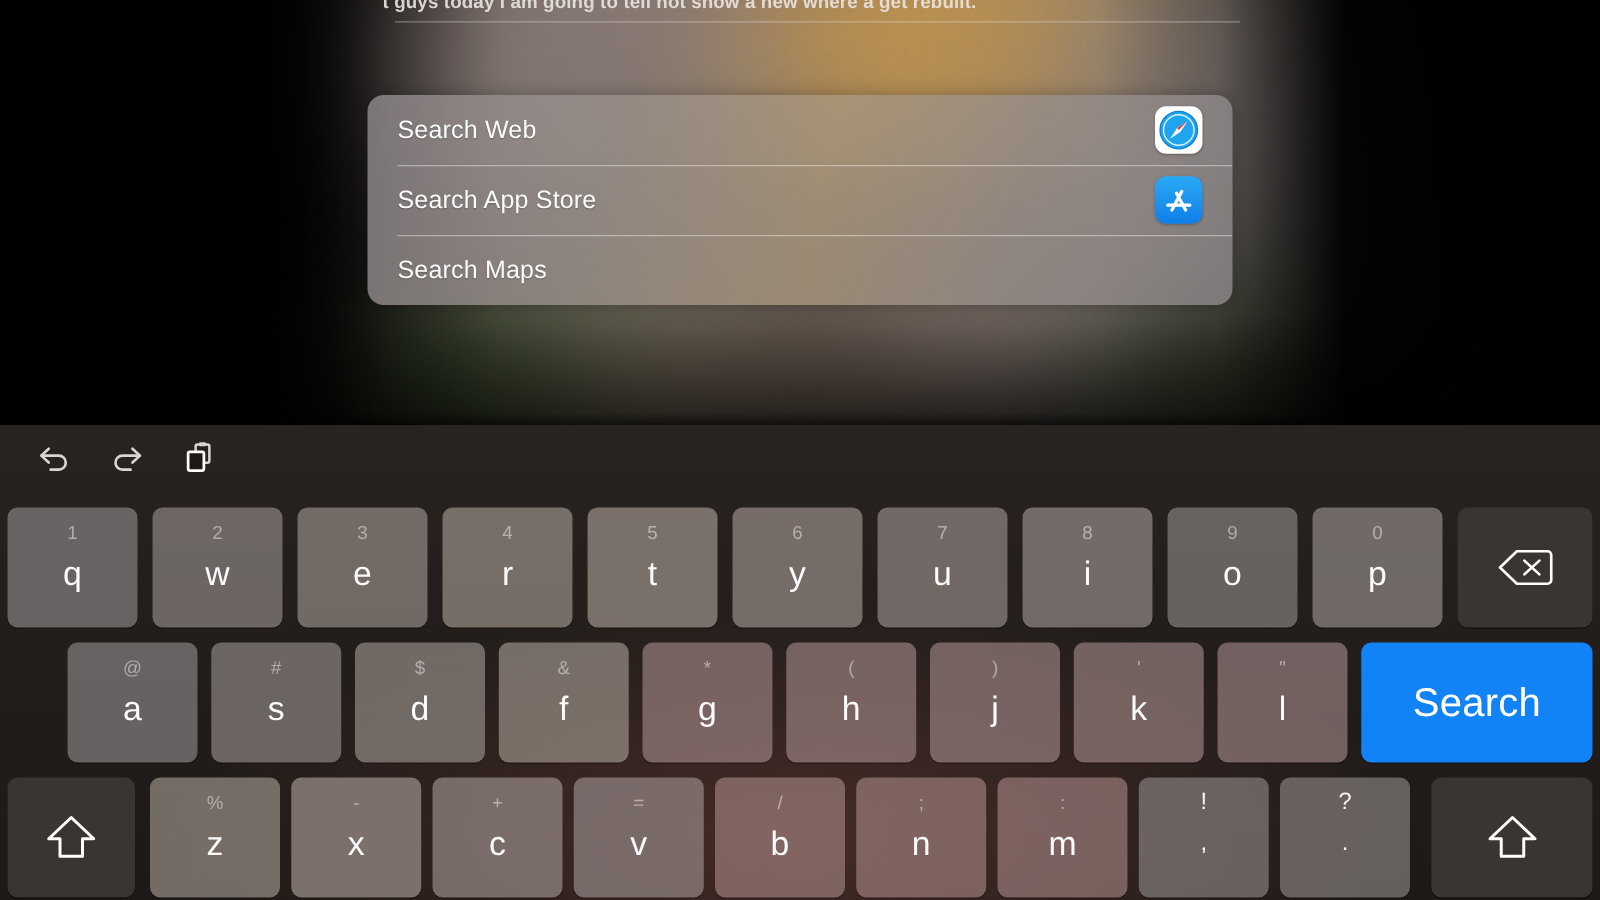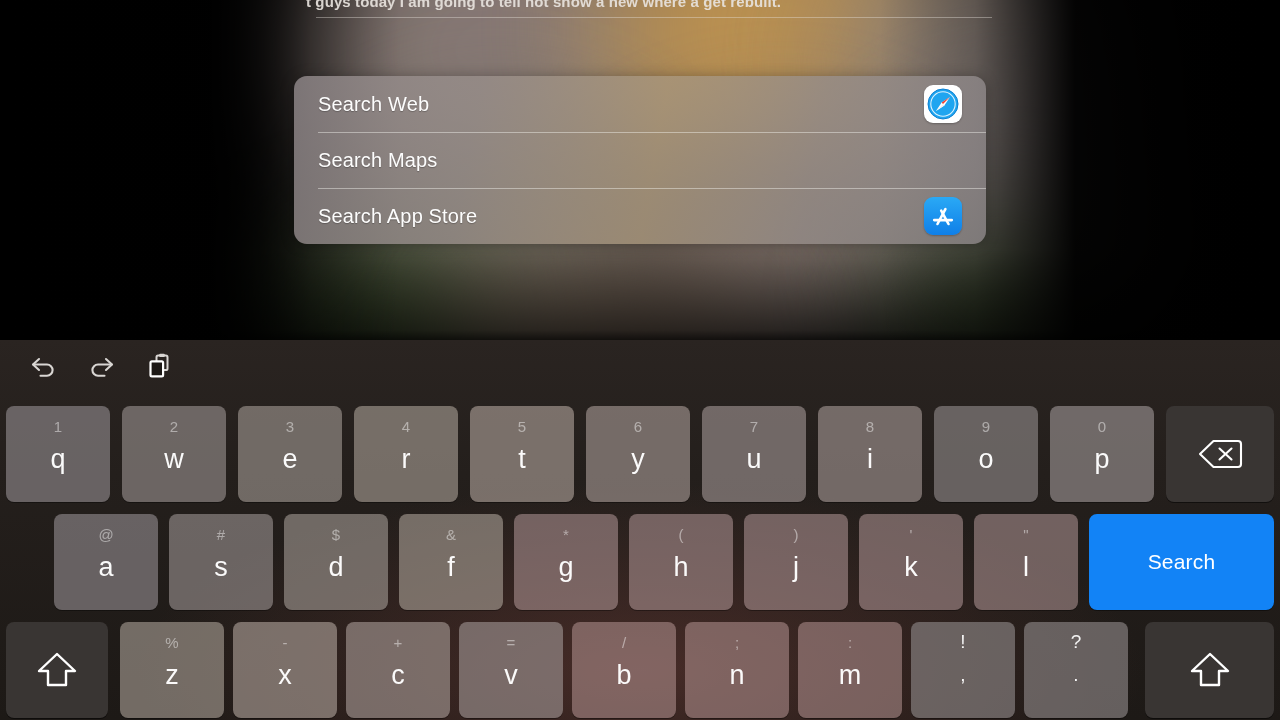--- a/index.html
+++ b/index.html
@@ -138,21 +138,21 @@
   
   .key.dark {
     background:#393533;
     box-shadow:0 1px 0 rgba(0,0,0,.5);
     align-items:center; justify-content:center;
   }
   .key.accent {
     background:#1283f6; align-items:center; justify-content:center;
     box-shadow:0 1px 0 rgba(0,0,0,.4);
   }
-  .key.accent .cap { font-size:21px; color:#fff; letter-spacing:.2px; }
+  .key.accent .cap { font-size:32px; color:#fff; letter-spacing:.2px; }
 
   
   .t0 { background:rgba(140,134,136,.66); }
   .t1 { background:rgba(146,138,136,.66); }
   .t2 { background:rgba(156,148,142,.64); }
   .t3 { background:rgba(168,158,148,.62); }
   .t4 { background:rgba(170,158,150,.64); }
   .t5 { background:rgba(162,150,146,.64); }
   .t6 { background:rgba(156,146,144,.64); }
   .t7 { background:rgba(164,152,148,.62); }
@@ -196,39 +196,39 @@
             <circle cx="17" cy="17" r="12.2" fill="none" stroke="#ffffff" stroke-width="1.1" opacity=".85"></circle>
             <polygon points="24,10 15.6,15.6 10,24 18.4,18.4" fill="#ffffff"></polygon>
             <polygon points="24,10 15.6,15.6 17,17" fill="#f4402f"></polygon>
             <polygon points="10,24 18.4,18.4 17,17" fill="#f1f1f1"></polygon>
           </svg>
         </span>
       </span>
     </div>
 
     <div class="sugg-row">
-      <span class="sugg-label">Search Maps</span>
-      <span class="sugg-icon"></span>
-    </div>
-
-    <div class="sugg-row">
       <span class="sugg-label">Search App Store</span>
       <span class="sugg-icon">
         <span class="appstore-wrap">
           <svg width="30" height="30" viewBox="0 0 30 30" aria-hidden="true">
             <g stroke="#ffffff" stroke-width="2.6" stroke-linecap="round" fill="none">
               <line x1="9.5" y1="23" x2="17.4" y2="8.2"></line>
               <line x1="20.5" y1="23" x2="13.2" y2="9.6"></line>
               <line x1="6.2" y1="19.1" x2="23.8" y2="19.1"></line>
             </g>
           </svg>
         </span>
       </span>
     </div>
 
+    <div class="sugg-row">
+      <span class="sugg-label">Search Maps</span>
+      <span class="sugg-icon"></span>
+    </div>
+
   </div>
 
   <div id="keyboard">
 
     <div id="kb-toolbar">
       <div class="tool-btn" id="tool-undo">
         <svg width="30" height="24" viewBox="0 0 30 24" aria-hidden="true">
           <path d="M10 5 L4 10.5 L10 16" fill="none" stroke="#d9d6d3" stroke-width="2.1" stroke-linecap="round" stroke-linejoin="round"></path>
           <path d="M4.4 10.5 H18 a5.6 5.6 0 0 1 0 11.2 H11.5" fill="none" stroke="#d9d6d3" stroke-width="2.1" stroke-linecap="round"></path>
         </svg>

